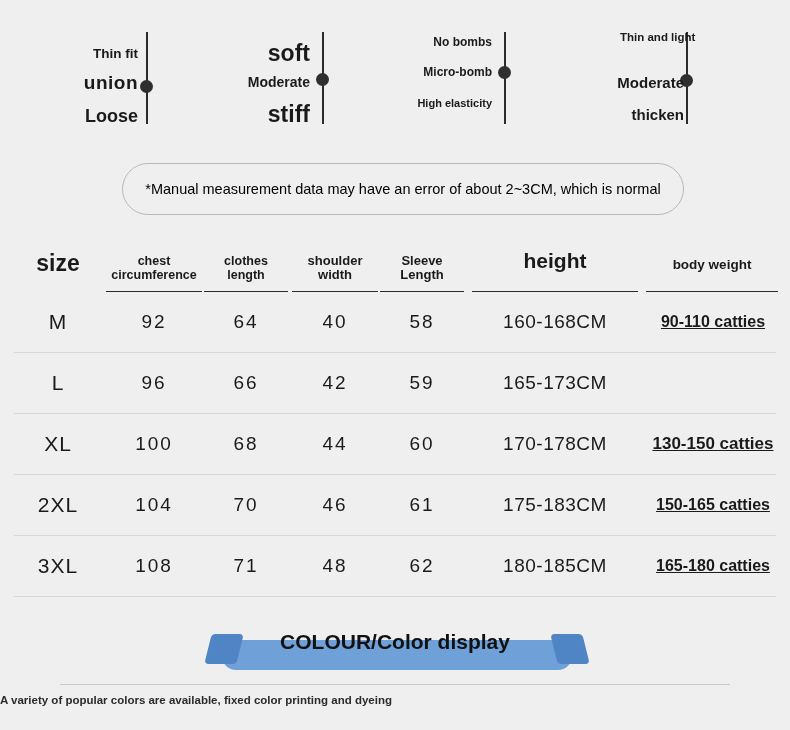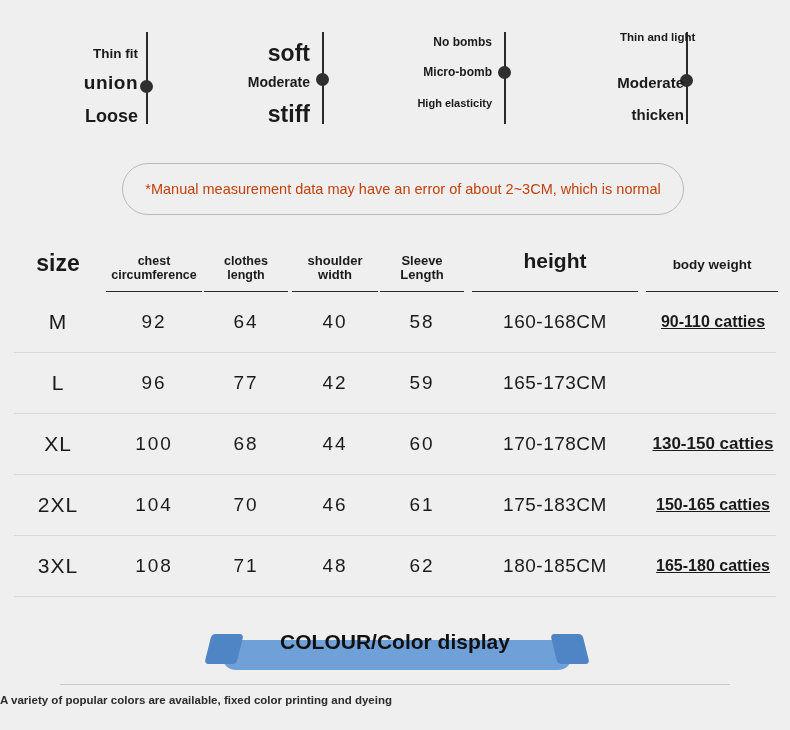--- a/index.html
+++ b/index.html
@@ -89,21 +89,21 @@
     top: 163px;
     width: 560px;
     height: 50px;
     border: 1.6px solid #b9b9b9;
     border-radius: 26px;
     background: #efefef;
     display: flex;
     align-items: center;
     justify-content: center;
     font-size: 14.5px;
-    color: #c2410c;
+    color: #000000;
     font-weight: 500;
   }
 
   
   .table {
     position: absolute;
     left: 14px;
     top: 244px;
     width: 762px;
   }
@@ -285,21 +285,21 @@
     <div class="c c-num r-len">64</div>
     <div class="c c-num r-sh">40</div>
     <div class="c c-num r-sl">58</div>
     <div class="c c-ht r-ht">160-168CM</div>
     <div class="c c-bw r-bw">90-110 catties</div>
   </div>
 
   <div class="row">
     <div class="c c-size r-size">L</div>
     <div class="c c-num r-chest">96</div>
-    <div class="c c-num r-len">77</div>
+    <div class="c c-num r-len">66</div>
     <div class="c c-num r-sh">42</div>
     <div class="c c-num r-sl">59</div>
     <div class="c c-ht r-ht">165-173CM</div>
   </div>
 
   <div class="row">
     <div class="c c-size r-size">XL</div>
     <div class="c c-num r-chest">100</div>
     <div class="c c-num r-len">68</div>
     <div class="c c-num r-sh">44</div>

